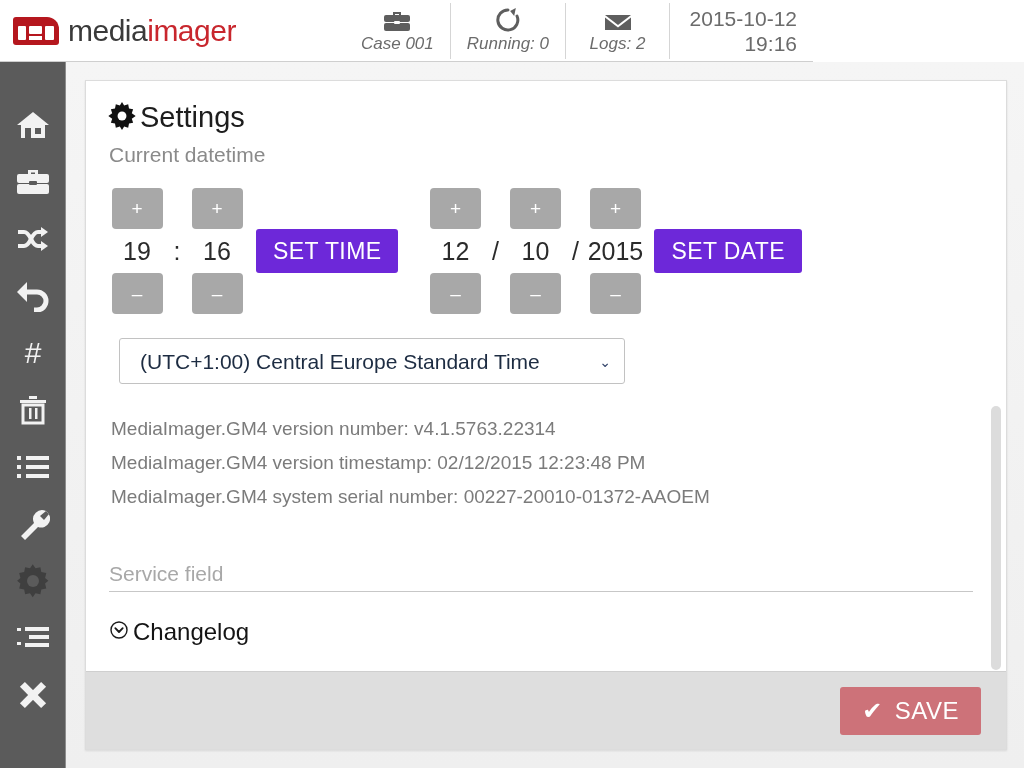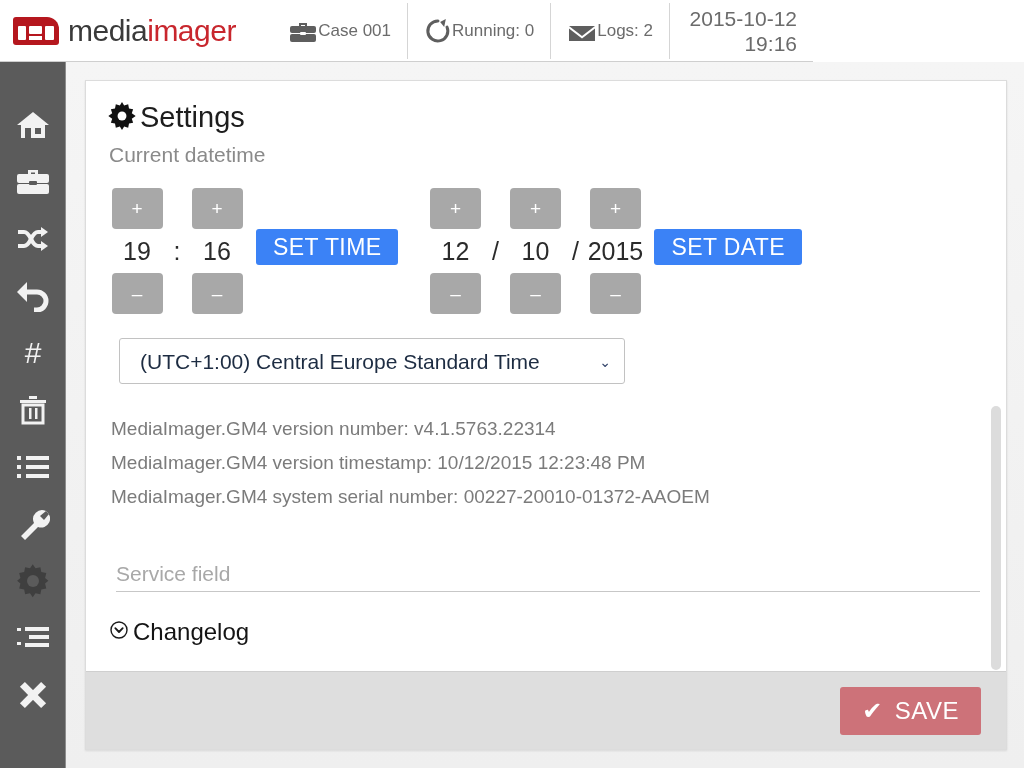--- a/index.html
+++ b/index.html
@@ -32,25 +32,26 @@
   }
   .logo-text { font-size: 30px; letter-spacing: -0.5px; white-space: nowrap; }
   .logo-text .t-media { color: #3a3a3a; font-weight: 400;}
   .logo-text .t-imager { color: #c8262d; font-weight: 400;}
 
   #status-group {
     margin-left: auto; display: flex; align-items: stretch;
     height: 56px; padding-right: 14px;
   }
   .status-cell {
-    display: flex; 
+    display: flex; flex-direction: column;
     align-items: center; justify-content: center;
     padding: 0 16px; color: #6b6b6b;
     border-left: 1px solid #d5d5d5;
     min-width: 104px;
+    font-style: italic;
   }
   .status-cell:first-child { border-left: none; }
   .status-ico { height: 26px; display:flex; align-items:flex-end; justify-content:center; }
   .status-label { font-size: 17px; line-height: 22px; color: #6b6b6b; white-space: nowrap; }
   #clock-cell {
     display: flex; flex-direction: column;
     align-items: flex-end; justify-content: center;
     padding: 0 2px 0 16px; border-left: 1px solid #d5d5d5;
     color: #6b6b6b; min-width: 130px;
   }
@@ -117,21 +118,21 @@
   .sep-col .spacer { height: 41px; }
   .sep-col .sep {
     height: 44px; line-height: 44px; font-size: 25px; color: #2b2b2b;
   }
   .set-col {
     display: flex; flex-direction: column; align-items: flex-start;
     margin-left: 10px;
   }
   .set-col .spacer { height: 41px; }
   .set-btn {
-    height: 36px; background: #3b82f6; color: #ffffff;
+    height: 44px; background: #6d28d9; color: #ffffff;
     border: none; border-radius: 3px;
     font-size: 23px; padding: 0 17px; letter-spacing: 0.4px;
     font-family: "Liberation Sans", sans-serif; white-space: nowrap;
   }
   .gap-col { width: 28px; }
 
   
   #tz-row { margin-top: 24px; margin-left: 11px; }
   #tz-select {
     width: 506px; height: 46px;
@@ -147,21 +148,21 @@
   #tz-chevron {
     position: absolute; right: 14px; top: 16px;
     pointer-events: none; color: #34456b; font-size: 14px;
   }
 
   
   #info-block { margin-top: 28px; margin-left: 3px; }
   .info-line { font-size: 19px; color: #7b7b7b; line-height: 34px; }
 
   
-  #service-row { margin-top: 42px; margin-left: 8px; width: 864px; }
+  #service-row { margin-top: 42px; margin-left: 1px; width: 864px; }
   #service-input {
     width: 864px; height: 36px; border: none;
     border-bottom: 1px solid #c7c7c7;
     font-size: 21px; color: #555; background: transparent;
     font-family: "Liberation Sans", sans-serif;
   }
   #service-input::placeholder { color: #a8a8a8; }
 
   
   #changelog-row {
@@ -465,21 +466,21 @@
         <div id="tz-wrap">
           <select id="tz-select">
             <option>(UTC+1:00) Central Europe Standard Time</option>
           </select>
           <span id="tz-chevron">⌄</span>
         </div>
       </div>
 
       <div id="info-block">
         <div class="info-line">MediaImager.GM4 version number: v4.1.5763.22314</div>
-        <div class="info-line">MediaImager.GM4 version timestamp: 10/12/2015 12:23:48 PM</div>
+        <div class="info-line">MediaImager.GM4 version timestamp: 02/12/2015 12:23:48 PM</div>
         <div class="info-line">MediaImager.GM4 system serial number: 00227-20010-01372-AAOEM</div>
       </div>
 
       <div id="service-row">
         <input id="service-input" type="text" placeholder="Service field" style="">
       </div>
 
       <div id="changelog-row">
         <span>
           <svg width="20" height="20" viewBox="0 0 20 20">

